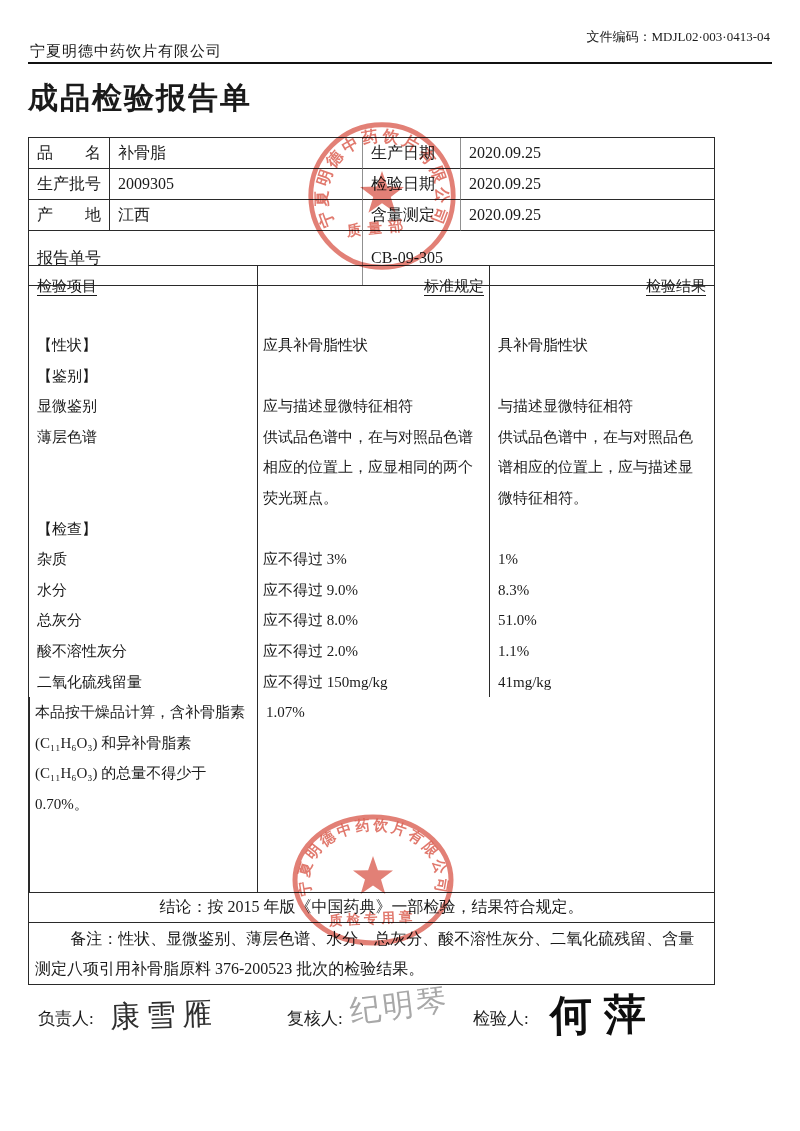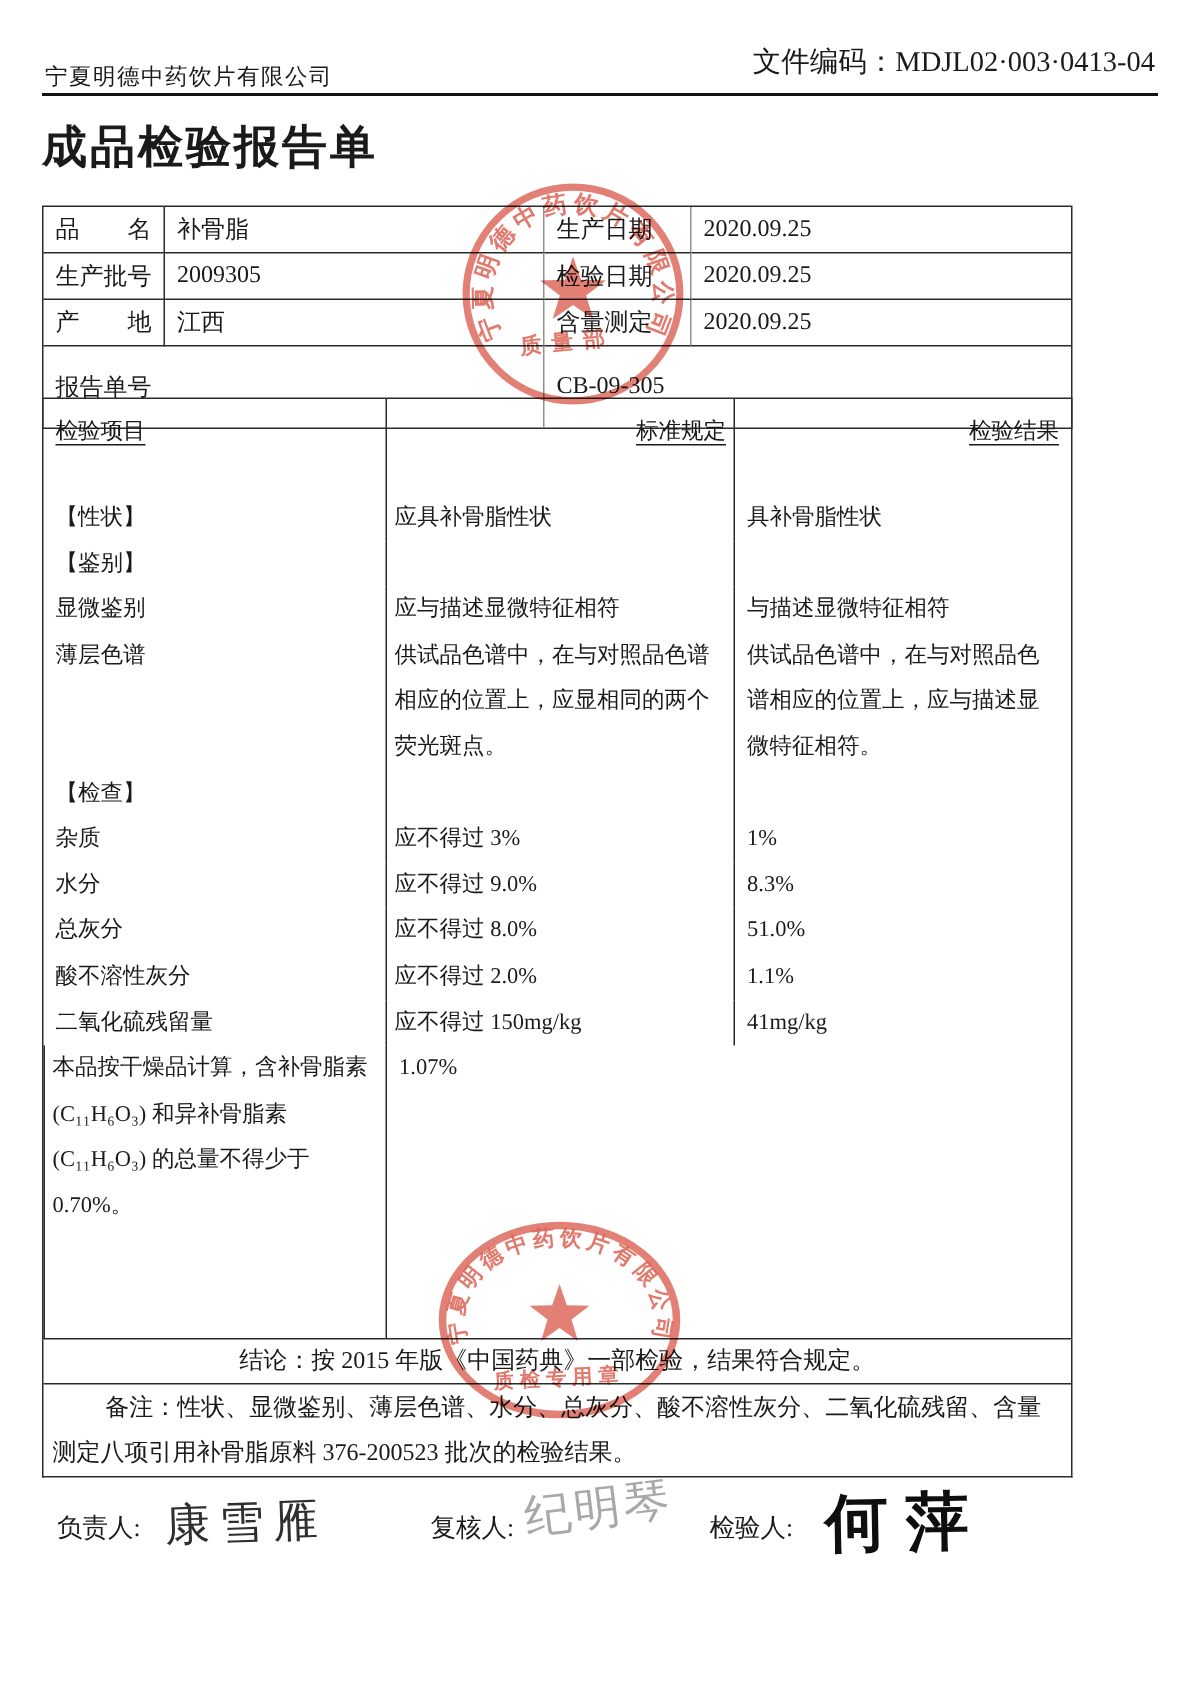--- a/index.html
+++ b/index.html
@@ -2,21 +2,21 @@
 <html style="--stamp: #d64a3b;"><head>
 <meta charset="utf-8">
 <style>
   html,body{margin:0;padding:0;background:#ffffff;}
   body{width:800px;height:1131px;position:relative;overflow:hidden;
        font-family:"Liberation Serif","DejaVu Serif",serif;color:#1a1a1a;}
   .abs{position:absolute;}
 
   
   .company{left:30px;top:42px;font-size:15px;letter-spacing:1px;}
-  .doccode{right:30px;top:28px;font-size:19px;}
+  .doccode{right:30px;top:28px;font-size:13px;}
   .rule{left:28px;top:62px;width:744px;height:2px;background:#111;}
   .title{left:28px;top:78px;width:687px;text-align:left;font-size:30px;
          font-weight:bold;letter-spacing:2px;}
 
   
   .info-table{left:28px;top:137px;width:687px;height:149px;border:1.5px solid #2a2a2a;
               display:grid;grid-template-columns:81px 253px 98px 1fr;
               grid-template-rows:31px 31px 31px 1fr;box-sizing:border-box;font-size:16px;}
   .ic{display:flex;align-items:center;padding-left:8px;box-sizing:border-box;white-space:nowrap;}
   .bb{border-bottom:1px solid #2a2a2a;}
@@ -26,21 +26,21 @@
   .span34{grid-column:3/5;}
 
   
   .main-table{left:28px;top:265px;width:687px;height:628px;border:1.5px solid #2a2a2a;
               box-sizing:border-box;display:grid;grid-template-columns:228px 232px 1fr;
               grid-template-rows:54px 10px repeat(11,auto) 1fr;font-size:15px;}
   .mc{box-sizing:border-box;line-height:30.6px;}
   .c-item{padding-left:8px;}
   .c-std{border-left:1px solid #2a2a2a;padding:0 5px;}
   .c-res{border-left:1px solid #2a2a2a;padding:0 8px;}
-  .mhead{padding-top:12px;line-height:20px;}
+  .mhead{padding-top:12px;line-height:20px;font-family:Liberation Mono, monospace;}
   .mhead span{text-decoration:underline;text-underline-offset:4px;}
   .mhead.c-std,.mhead.c-res{text-align:right;}
 
   
   .foot-table{left:28px;top:893px;width:687px;height:92px;box-sizing:border-box;
               border:1.5px solid #2a2a2a;border-top:none;font-size:16px;}
   .concl{height:30px;border-bottom:1px solid #2a2a2a;display:flex;align-items:center;
          justify-content:center;box-sizing:border-box;}
   .remark{padding:1px 8px 0 6px;text-indent:2.2em;line-height:30px;}
 

